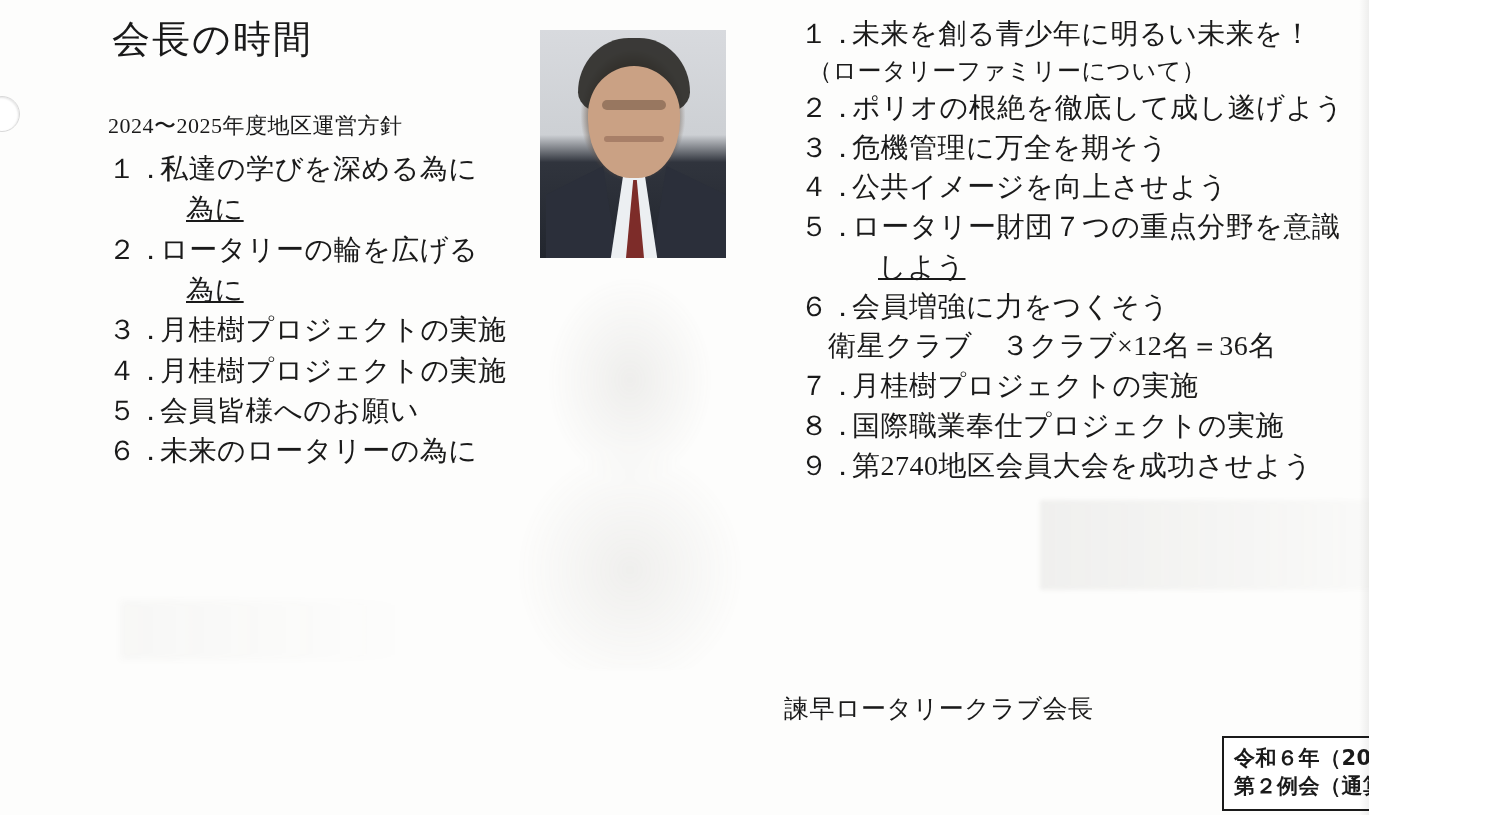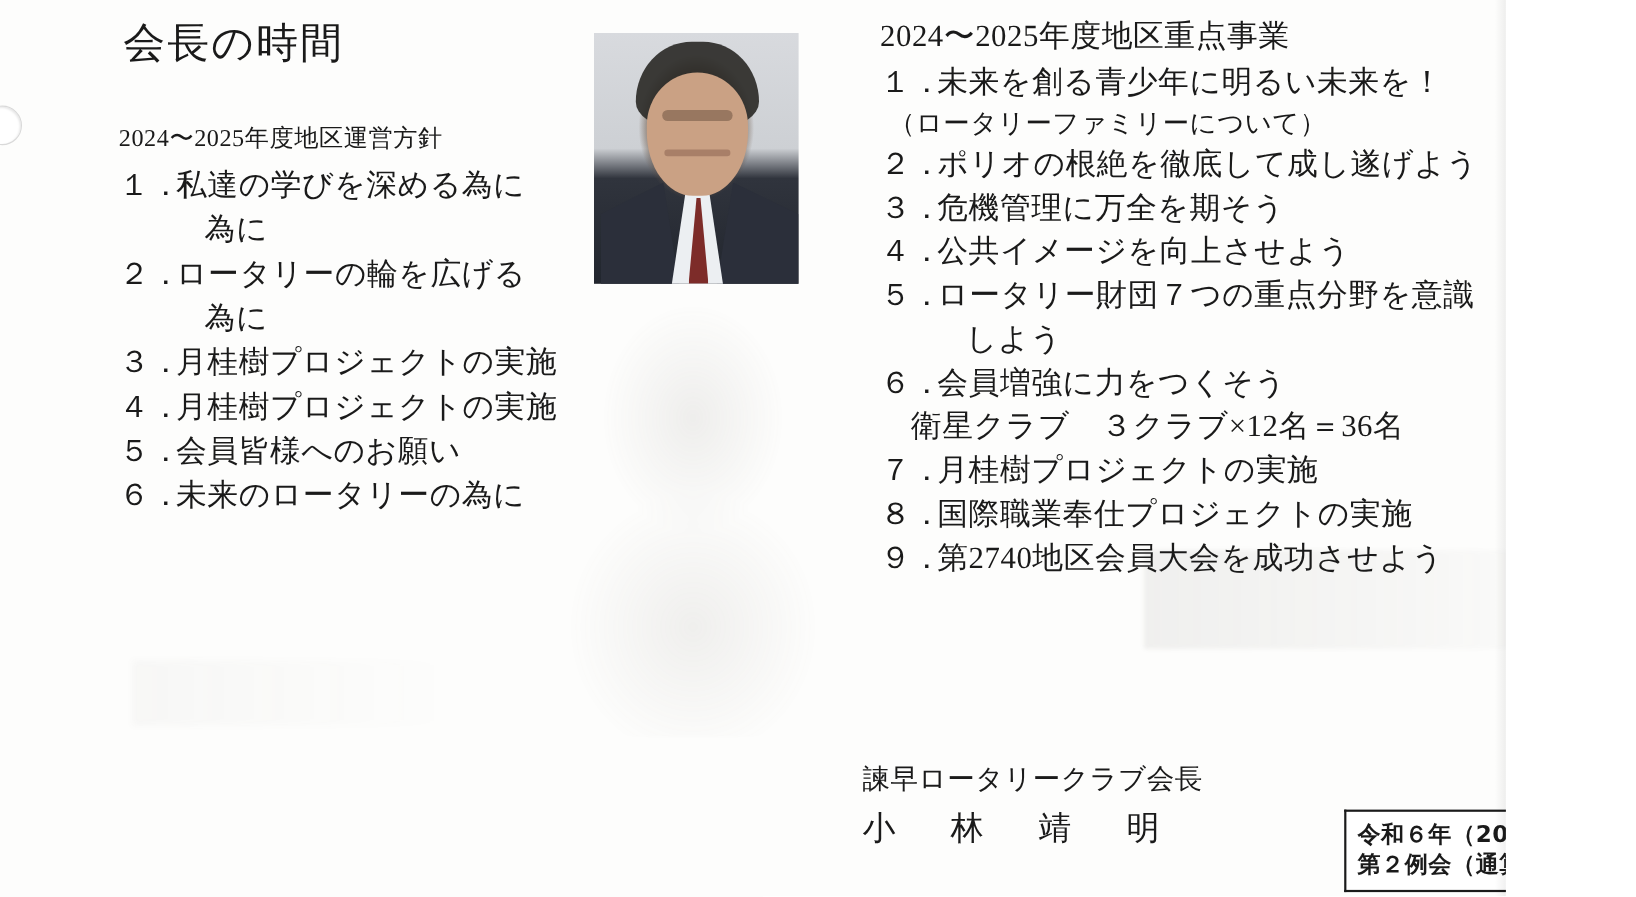--- a/index.html
+++ b/index.html
@@ -104,20 +104,21 @@
     width: 52px;
     text-align: left;
     white-space: nowrap;
   }
   .li .txt {
     flex: 1 1 auto;
   }
   .li .txt .cont {
     display: block;
     padding-left: 26px;
+    text-decoration: underline;
   }
 
   
   .portrait {
     position: absolute;
     left: 540px;
     top: 30px;
     width: 186px;
     height: 228px;
     background:
@@ -303,21 +304,20 @@
   <div class="portrait">
     <div class="jacket-l"></div>
     <div class="jacket-r"></div>
     <div class="shirt"></div>
     <div class="tie"></div>
     <div class="hair"></div>
     <div class="face"></div>
   </div>
 
   <div class="col-right">
-    <div class="sec-head">2024〜2025年度地区重点事業</div>
 
     <ol class="plain">
       <li class="li">
         <span class="num">１．</span>
         <span class="txt">未来を創る青少年に明るい未来を！</span>
       </li>
       <li class="paren-line">（ロータリーファミリーについて）</li>
       <li class="li">
         <span class="num">２．</span>
         <span class="txt">ポリオの根絶を徹底して成し遂げよう</span>
@@ -352,21 +352,20 @@
       </li>
       <li class="li">
         <span class="num">９．</span>
         <span class="txt">第2740地区会員大会を成功させよう</span>
       </li>
     </ol>
   </div>
 
   <div class="signature">
     <span>諫早ロータリークラブ会長</span>
-    <span class="name">小　林　靖　明</span>
   </div>
 
   <div class="meeting-box">
     <div>令和６年（2024年）７月</div>
     <div>第２例会（通算3029回例</div>
   </div>
 
   <div class="page-edge"></div>
 </div>
 

